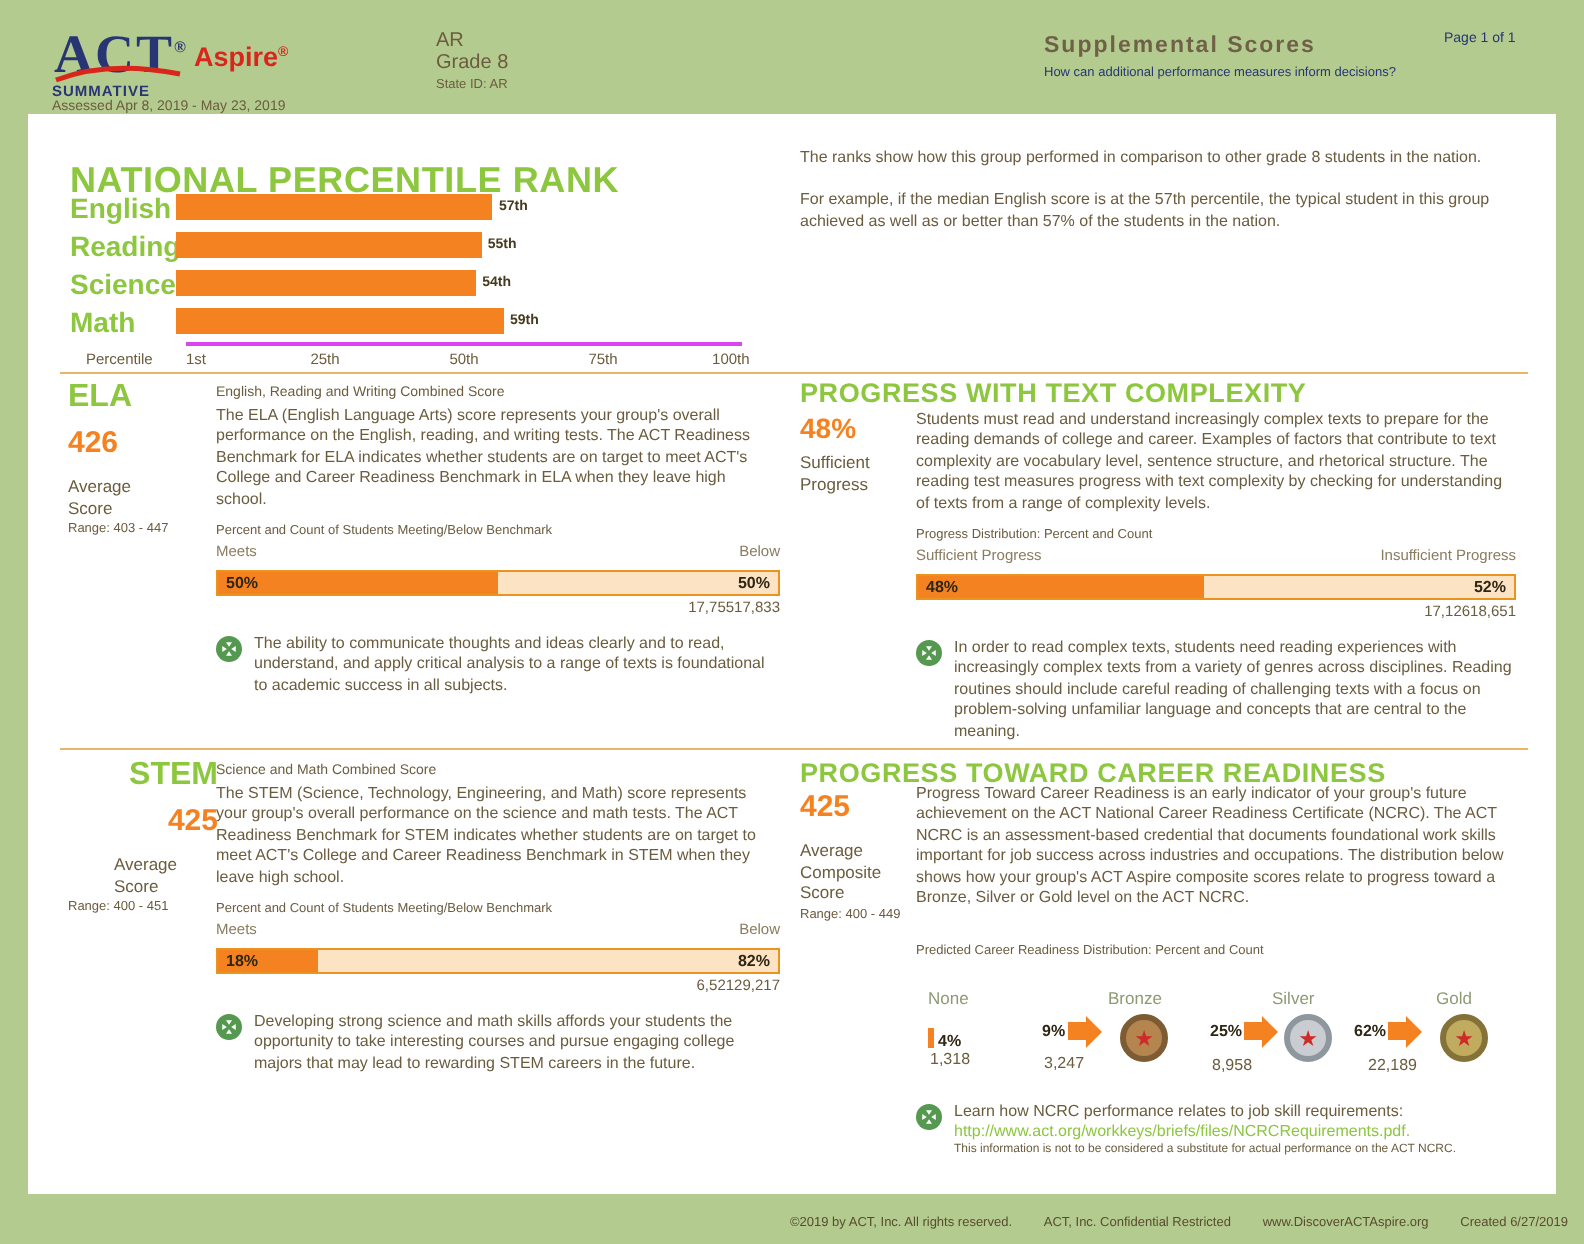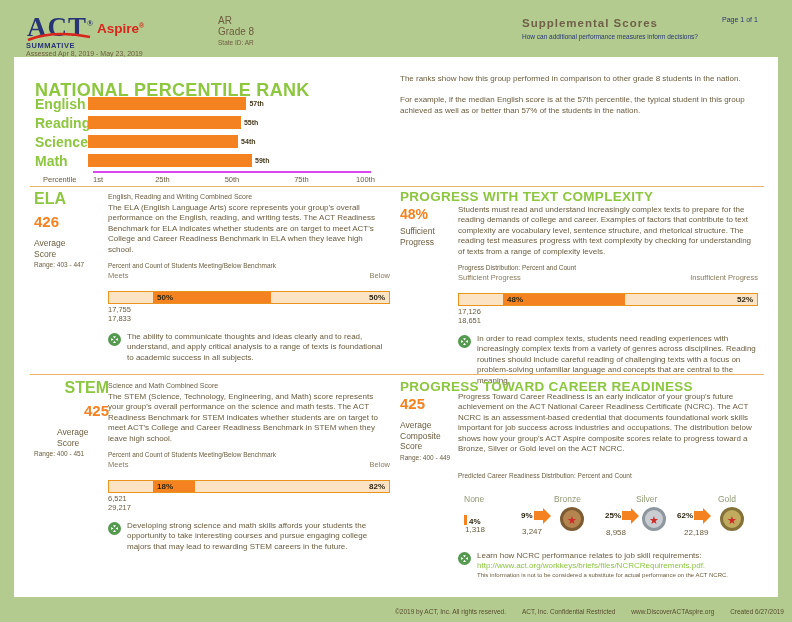--- a/index.html
+++ b/index.html
@@ -59,25 +59,25 @@
   .npr-desc p + p{margin-top:10px;}
 
   .divider{position:absolute; left:30px; right:28px; border-top:1px solid #eab568;}
 
   
   .sec-main{position:absolute;}
   .sec-sub{font-size:7px; margin-bottom:3px;}
   .sec-body{font-size:8px; line-height:1.3;}
   .bm-caption{font-size:6.5px; margin-top:7px;}
   .bm-labels{display:flex; justify-content:space-between; font-size:7.5px; color:var(--muted); margin-top:2px;gap:8px;}
-  .bm-bar{display:flex; width:100%; height:13px; border:1px solid #e8941f; background:var(--peach); margin-top:11px;padding-left:44px;}
+  .bm-bar{display:flex; width:100%; height:13px; border:1px solid #e8941f; background:var(--peach); margin-top:5px;}
   .bm-meets{background:var(--orange); display:flex; align-items:center; height:100%;}
   .bm-pct{font-size:8px; font-weight:bold; color:var(--darktext); padding:0 4px; white-space:nowrap;}
   .bm-pct-right{margin-left:auto; align-self:center;}
-  .bm-counts{display:flex; justify-content:flex-end; font-size:7.5px; margin-top:1px;flex-direction:column;}
+  .bm-counts{display:flex; justify-content:flex-end; font-size:7.5px; margin-top:1px;}
 
   .note{display:flex; margin-top:9px;}
   .note-icon{flex:0 0 13px; width:13px; height:13px; border-radius:50%; background:#55984f; display:flex; align-items:center; justify-content:center; margin-right:6px; margin-top:1px;}
   .note-text{font-size:8px; line-height:1.3;}
 
   
   .tc-stat{font-size:14px; font-weight:bold; color:var(--orange);}
   .tc-stat-label{font-size:8.5px; line-height:1.25; margin-top:4px; width:52px;}
 
   

